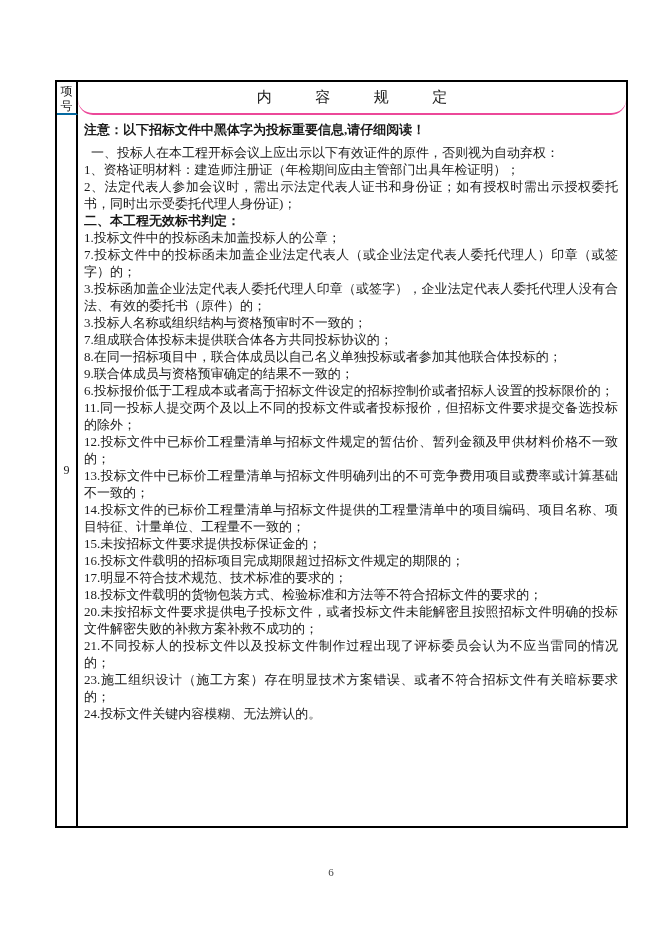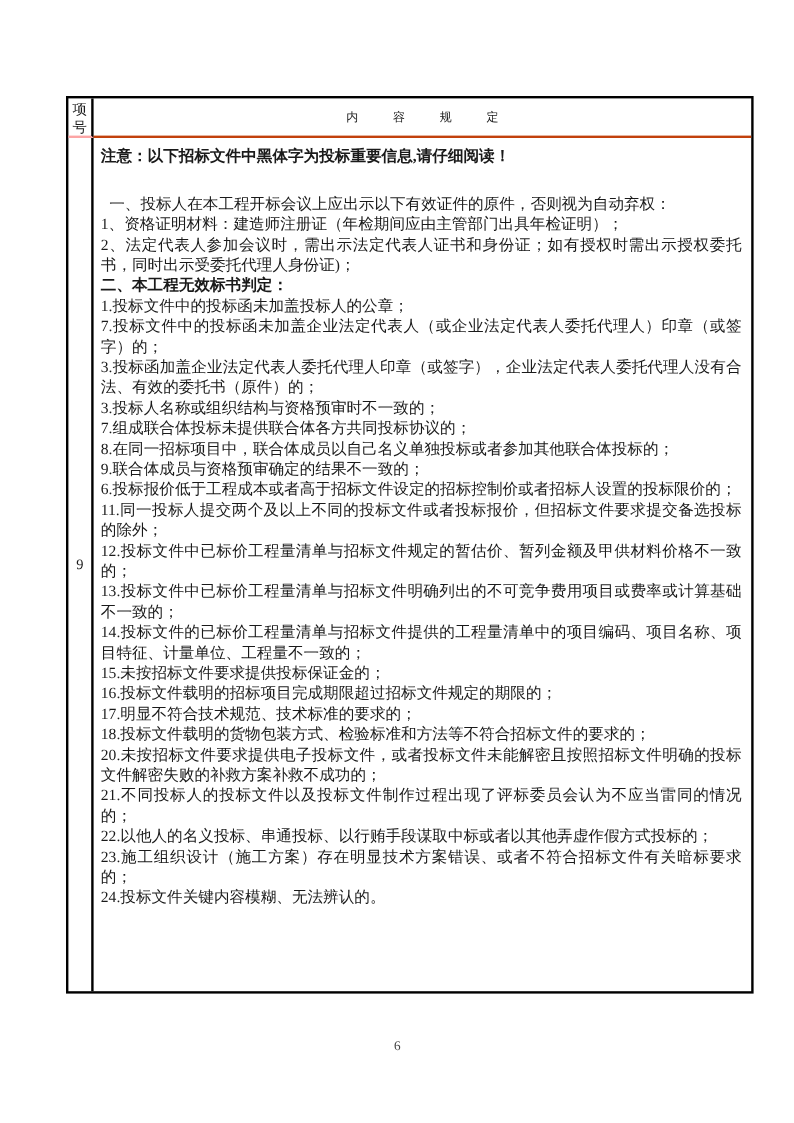--- a/index.html
+++ b/index.html
@@ -23,40 +23,41 @@
     height: 748px;
     border: 2px solid #000;
     box-sizing: border-box;
     display: grid;
     grid-template-columns: 21px 1fr;
     grid-template-rows: 33px 1fr;
     background: #fff;
   }
   .th-itemno {
     border-right: 2px solid #000;
-    border-bottom: 2px solid #fca5a5;
+    border-bottom: 2px solid #0369a1;
     font-size: 12px;
     line-height: 15px;
     text-align: center;
     padding-top: 2px;
     box-sizing: border-box;
     word-break: break-all;
     overflow: hidden;
   }
   .th-content {
-    border-bottom: 2px solid #c2410c;
+    border-bottom: 2px solid #ec4899;
     display: flex;
     align-items: center;
     justify-content: center;
-    font-size: 10px;
+    font-size: 15px;
     letter-spacing: 2.9em;
     padding-left: 2.9em;
     box-sizing: border-box;
     white-space: nowrap;
     overflow: hidden;
+    border-radius: 15px;
   }
   .td-itemno {
     border-right: 2px solid #000;
     display: flex;
     align-items: center;
     justify-content: center;
     font-size: 12px;
     box-sizing: border-box;
   }
   .td-content {
@@ -67,21 +68,21 @@
     overflow: hidden;
     text-align: justify;
   }
   .td-content p.line {
     margin: 0;
   }
   .td-content p.bold {
     font-weight: bold;
   }
   .td-content p.gap-after {
-    margin-bottom: 23px;
+    margin-bottom: 6px;
   }
   .td-content p.indent {
     text-indent: 7px;
   }
   .page-number {
     position: absolute;
     left: 0;
     right: 0;
     top: 866px;
     text-align: center;
@@ -113,19 +114,18 @@
       <p class="line">11.同一投标人提交两个及以上不同的投标文件或者投标报价，但招标文件要求提交备选投标的除外；</p>
       <p class="line">12.投标文件中已标价工程量清单与招标文件规定的暂估价、暂列金额及甲供材料价格不一致的；</p>
       <p class="line">13.投标文件中已标价工程量清单与招标文件明确列出的不可竞争费用项目或费率或计算基础不一致的；</p>
       <p class="line">14.投标文件的已标价工程量清单与招标文件提供的工程量清单中的项目编码、项目名称、项目特征、计量单位、工程量不一致的；</p>
       <p class="line">15.未按招标文件要求提供投标保证金的；</p>
       <p class="line">16.投标文件载明的招标项目完成期限超过招标文件规定的期限的；</p>
       <p class="line">17.明显不符合技术规范、技术标准的要求的；</p>
       <p class="line">18.投标文件载明的货物包装方式、检验标准和方法等不符合招标文件的要求的；</p>
       <p class="line">20.未按招标文件要求提供电子投标文件，或者投标文件未能解密且按照招标文件明确的投标文件解密失败的补救方案补救不成功的；</p>
       <p class="line">21.不同投标人的投标文件以及投标文件制作过程出现了评标委员会认为不应当雷同的情况的；</p>
-      <p class="line">22.以他人的名义投标、串通投标、以行贿手段谋取中标或者以其他弄虚作假方式投标的；</p>
       <p class="line">23.施工组织设计（施工方案）存在明显技术方案错误、或者不符合招标文件有关暗标要求的；</p>
       <p class="line">24.投标文件关键内容模糊、无法辨认的。</p>
     </div>
 </div>
 
 <div class="page-number">6</div>
 
 </body></html>

